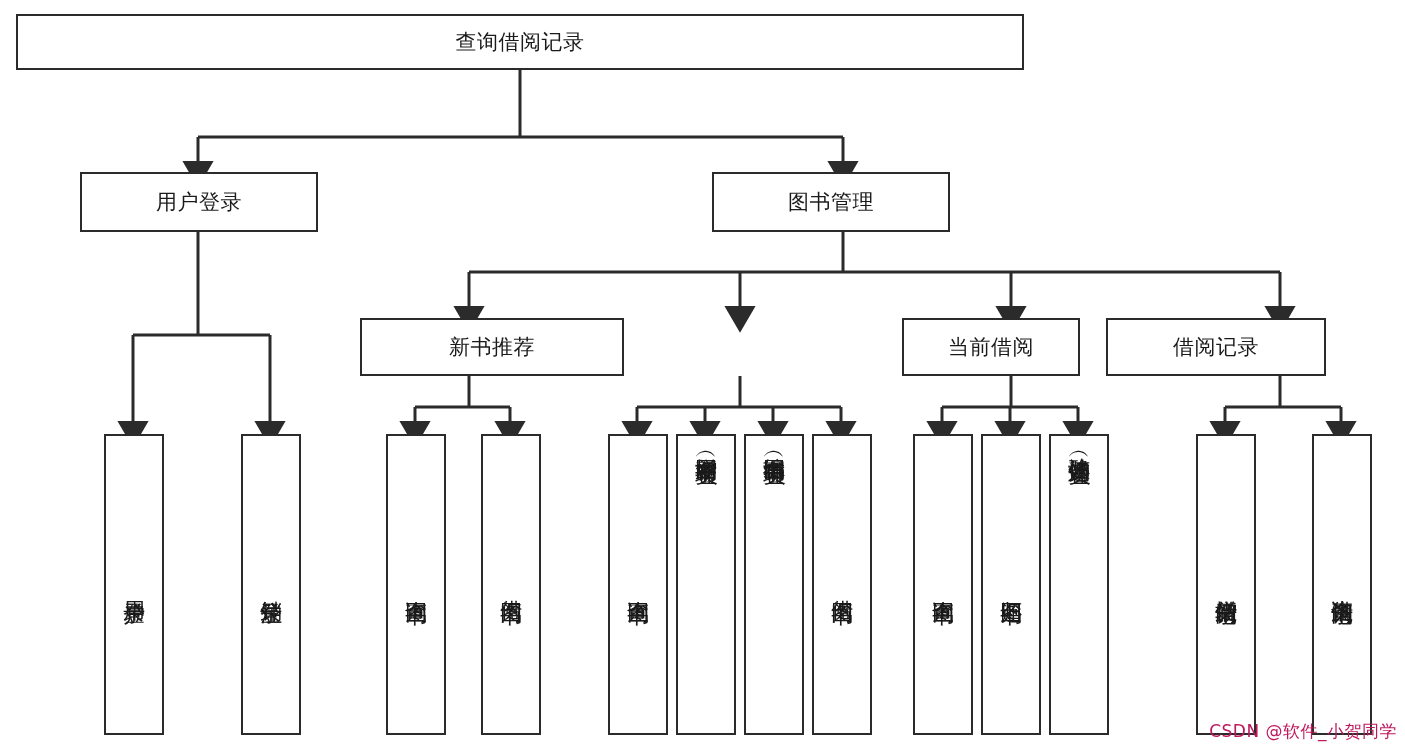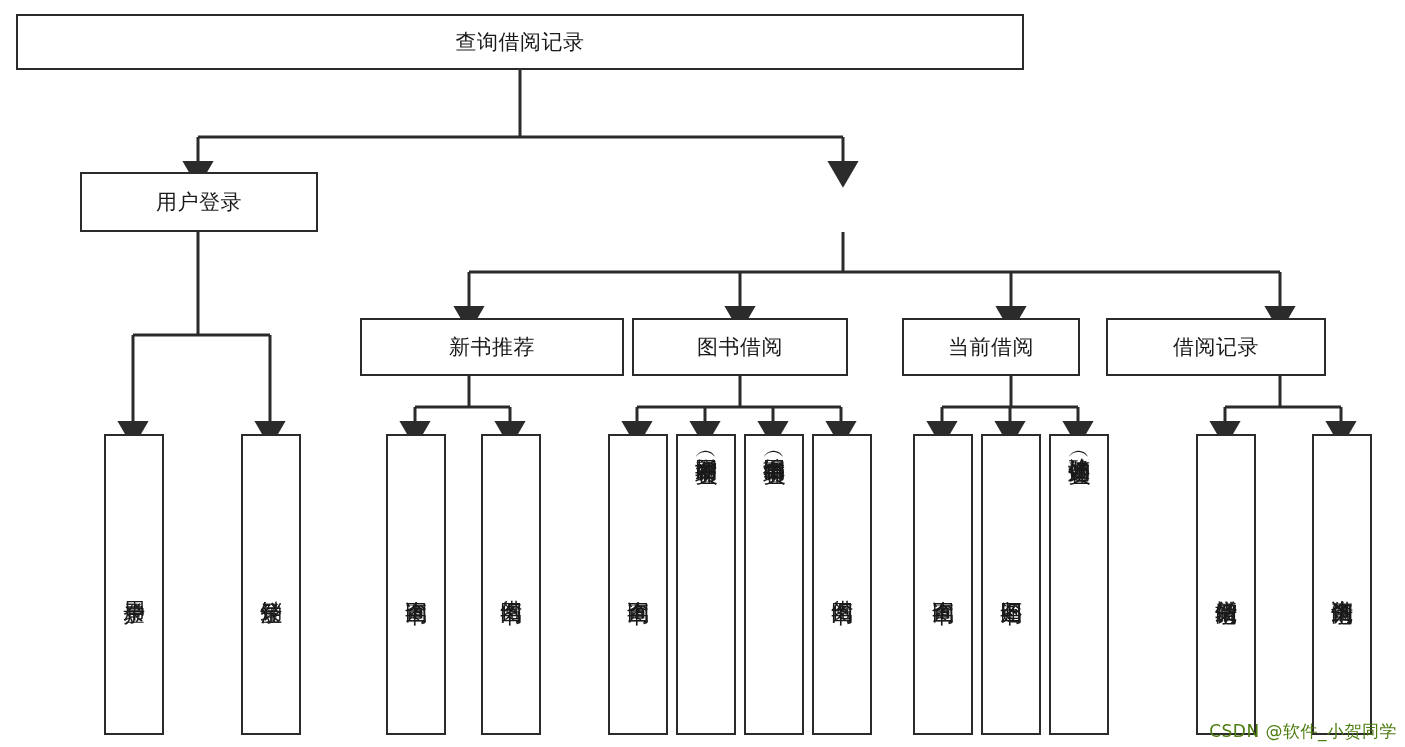--- a/index.html
+++ b/index.html
@@ -65,21 +65,21 @@
     align-items: flex-start;
   }
   .node.vert.tall .lbl {
     margin-top: 4px;
   }
   #watermark {
     position: absolute;
     right: 8px;
     bottom: 4px;
     font-size: 17px;
-    color: #4d7c0f;
+    color: #be185d;
     white-space: nowrap;
     letter-spacing: 0.5px;
     text-align: right;
   }
 </style>
 </head>
 <body>
 
 <div id="canvas">
 
@@ -133,27 +133,27 @@
     </g>
   </svg>
 
   <div class="node horiz" style="left:16px; top:14px; width:1008px; height:56px;">
     <span class="lbl">查询借阅记录</span>
   </div>
 
   <div class="node horiz" style="left:80px; top:172px; width:238px; height:60px;">
     <span class="lbl">用户登录</span>
   </div>
+  <div class="node horiz" style="left:712px; top:172px; width:238px; height:60px;">
+    <span class="lbl">图书管理</span>
+  </div>
 
   <div class="node horiz" style="left:360px; top:318px; width:264px; height:58px;">
     <span class="lbl">新书推荐</span>
   </div>
-  <div class="node horiz" style="left:632px; top:318px; width:216px; height:58px;">
-    <span class="lbl">图书借阅</span>
-  </div>
   <div class="node horiz" style="left:902px; top:318px; width:178px; height:58px;">
     <span class="lbl">当前借阅</span>
   </div>
   <div class="node horiz" style="left:1106px; top:318px; width:220px; height:58px;">
     <span class="lbl">借阅记录</span>
   </div>
 
   <div class="node vert" style="left:104px; top:434px; width:60px; height:301px;">
     <span class="lbl">用户登录</span>
   </div>

